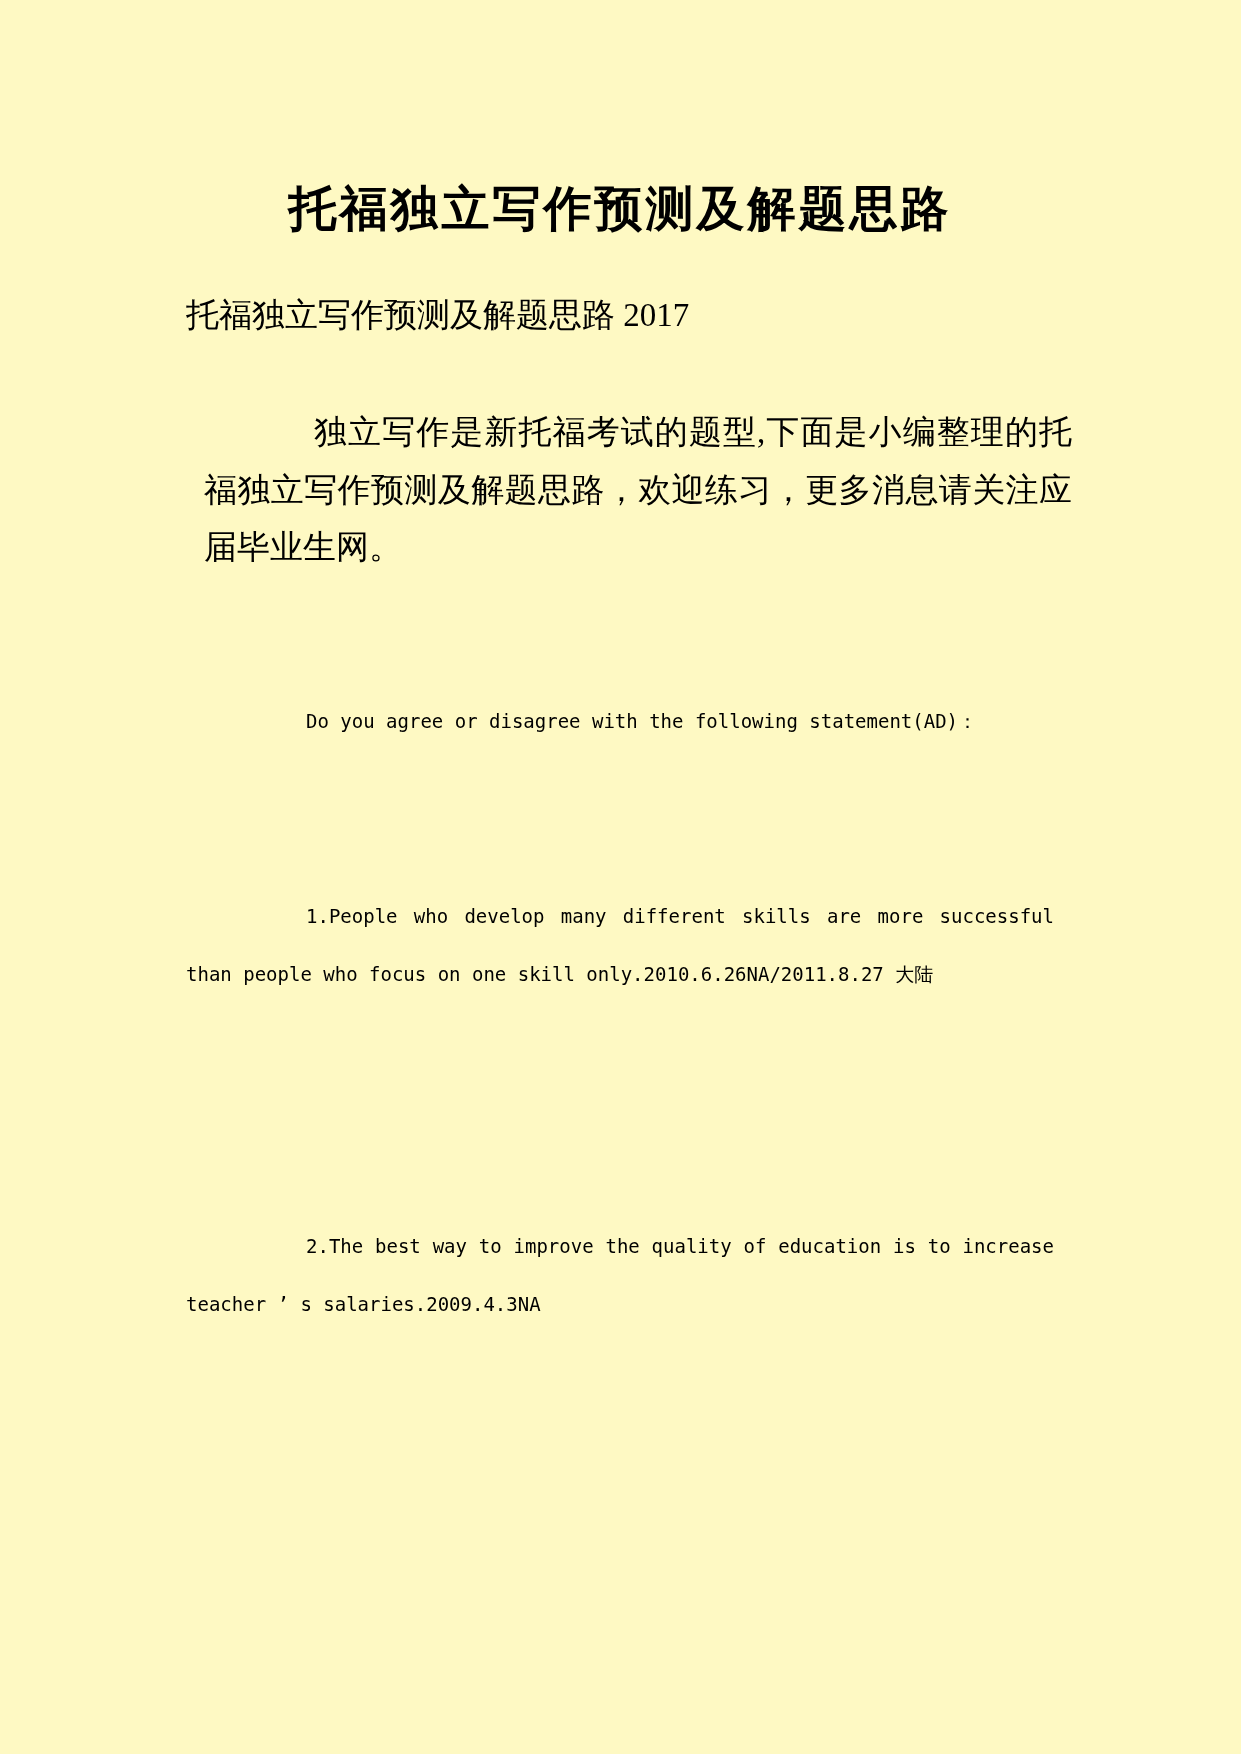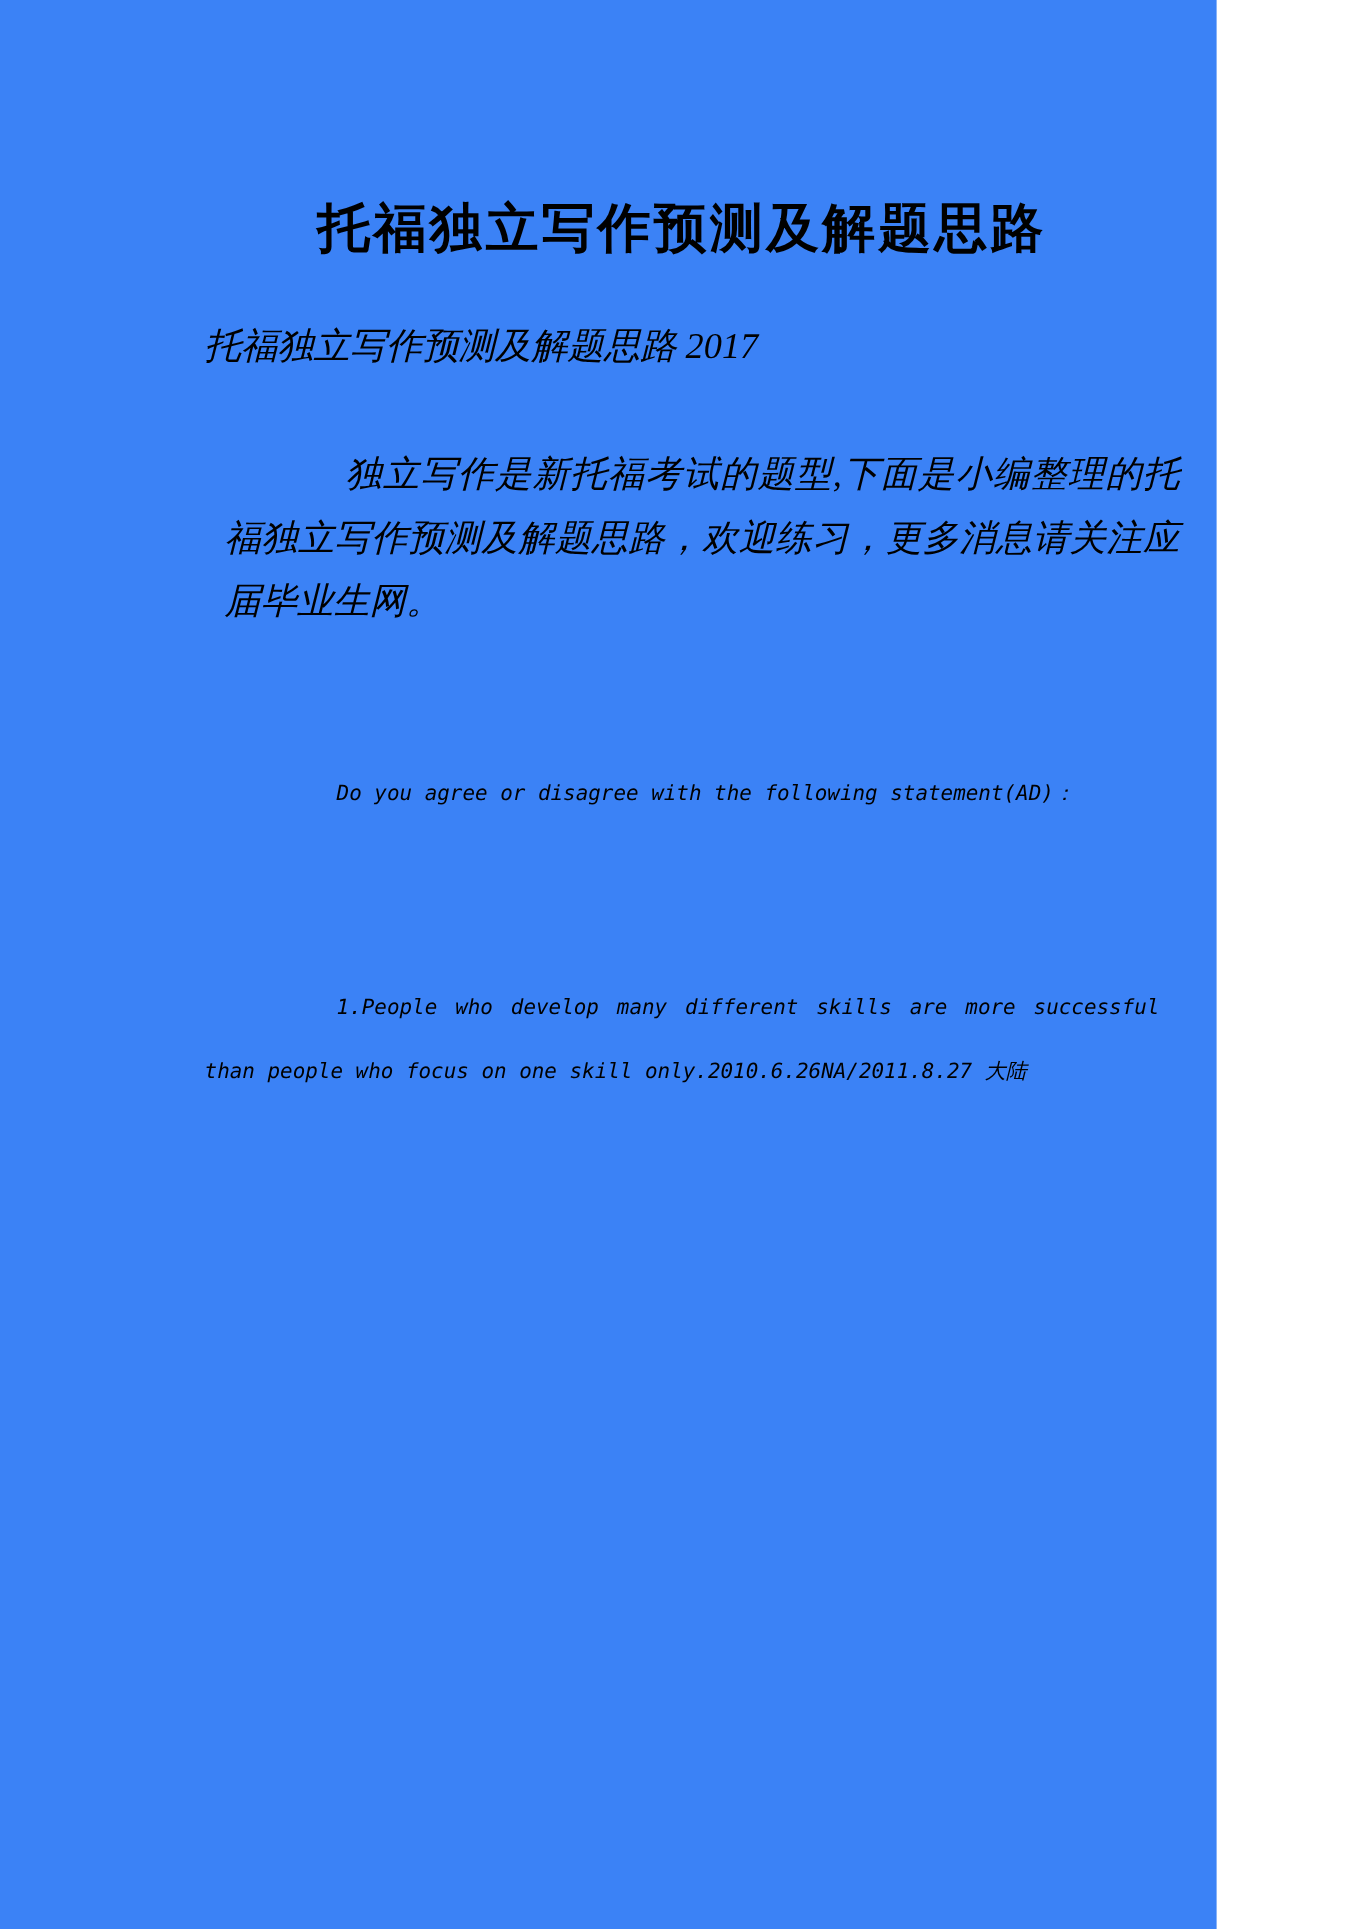--- a/index.html
+++ b/index.html
@@ -2,23 +2,23 @@
 <html lang="zh"><head>
 <meta charset="utf-8">
 <style>
   html, body {
     margin: 0;
     padding: 0;
     background: #ffffff;
   }
   .doc-page {
     position: relative;
-    width: 1106px;
+    width: 1241px;
     height: 1754px;
-    background: #3b82f6;
+    background: #fef9c3;
     overflow: hidden;
     color: #000000;
     font-family: "Liberation Serif", "DejaVu Serif", serif;
   }
   .content-area {
     position: absolute;
     left: 186px;
     width: 868px;
     top: 0;
     height: 100%;
@@ -36,21 +36,20 @@
     letter-spacing: 3px;
     white-space: nowrap;
   }
   .para {
     position: absolute;
     left: 0;
     width: 868px;
     margin: 0;
     text-align: justify;
     word-break: normal;
-    font-style: italic;
   }
   .p-zh {
     font-family: "Liberation Serif", "DejaVu Serif", serif;
     font-size: 33px;
     line-height: 57.5px;
   }
   .p-en {
     font-family: "DejaVu Sans Mono", "Liberation Mono", monospace;
     font-size: 19px;
     line-height: 57.5px;
@@ -73,16 +72,17 @@
     <h1 class="doc-title">托福独立写作预测及解题思路</h1>
 
     <p class="para p-zh subtitle-line">托福独立写作预测及解题思路 2017</p>
 
     <p class="para p-zh indent-zh intro-para">独立写作是新托福考试的题型,下面是小编整理的托福独立写作预测及解题思路，欢迎练习，更多消息请关注应届毕业生网。</p>
 
     <p class="para p-en indent-en prompt-para">Do you agree or disagree with the following statement(AD)：</p>
 
     <p class="para p-en indent-en item1-para">1.People who develop many different skills are more successful than people who focus on one skill only.2010.6.26NA/2011.8.27 大陆</p>
 
+    <p class="para p-en indent-en item2-para">2.The best way to improve the quality of education is to increase teacher ’ s salaries.2009.4.3NA</p>
 
 
   </div>
 </div>
 
 </body></html>

